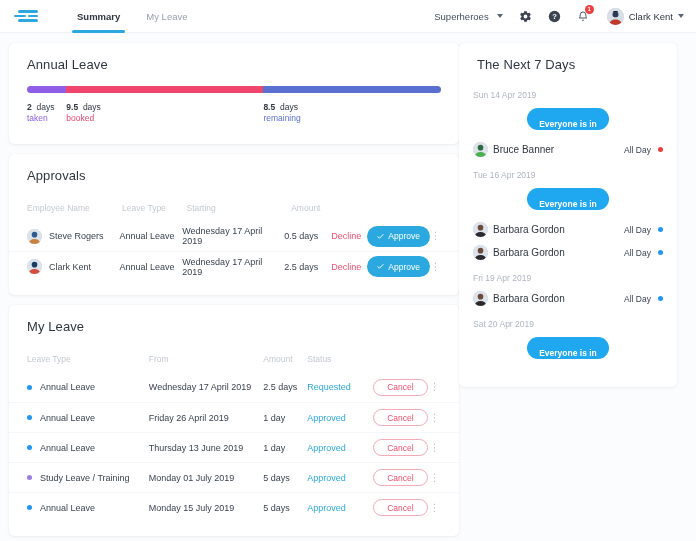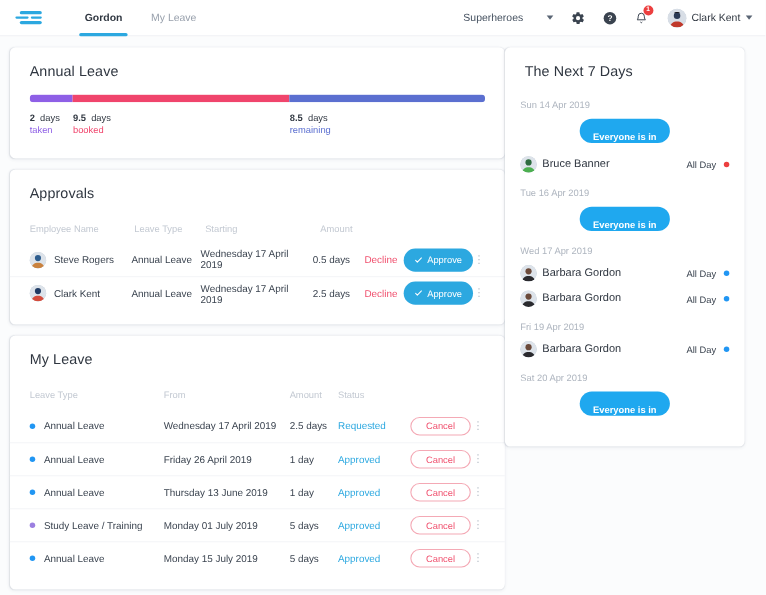--- a/index.html
+++ b/index.html
@@ -34,21 +34,21 @@
     cursor: pointer;
     position: relative;
   }
   .navtab.active { color: #2f3640; font-weight: bold; }
   .navtab.active::after {
     content: ""; position: absolute; left: 8px; right: 8px; bottom: 0;
     height: 2.5px; background: #2ca8e0; border-radius: 2px;
   }
 
   .topright { margin-left: auto; display: flex; align-items: center; padding-right: 12px; gap: 0; }
-  .team { font-size: 9.5px; color: #44505f; display: flex; align-items: center; gap: 21px; cursor: pointer; }
+  .team { font-size: 9.5px; color: #44505f; display: flex; align-items: center; gap: 8px; cursor: pointer; }
   .chev { width: 0; height: 0; border-left: 3.2px solid transparent; border-right: 3.2px solid transparent; border-top: 4px solid #5a6574; }
   .iconbtn { margin-left: 16px; cursor: pointer; display: flex; align-items: center; position: relative; }
   .badge {
     position: absolute; top: -5px; right: -5px;
     background: #ec3f3f; color: #fff;
     font-size: 6px; line-height: 8.5px;
     min-width: 9px; height: 9px; border-radius: 50%;
     text-align: center; font-weight: bold;
   }
   .user { margin-left: 18px; display: flex; align-items: center; gap: 5px; cursor: pointer; }
@@ -157,21 +157,21 @@
 
 <div class="topbar">
   <div class="logo">
     <span></span>
       <span></span>
       <span></span>
       <span></span>
   </div>
   <div class="navtabs" id="navtabs">
       <div class="navtab active">
-     <span>Gordon</span>
+     <span>Summary</span>
    </div>
       <div class="navtab">
      <span>My Leave</span>
    </div>
     </div>
 
   <div class="topright">
     <div class="team">
       <span>Superheroes</span>
       <span class="chev"></span>
@@ -388,21 +388,20 @@
     <path d="M4 40c1-9 7.5-13.5 16-13.5S35 31 36 40z" fill="#4caf50"></path>
   </svg></span>
         <span class="n7-name">Bruce Banner</span>
         <span class="n7-right">
           <span class="n7-allday">All Day</span>
           <span class="dot" style="background:#ec3f3f"></span>
         </span>
       </div>
           <div class="n7-day">Tue 16 Apr 2019</div>
           <button class="everyone">Everyone is in</button>
-          <div class="n7-day">Wed 17 Apr 2019</div>
           <div class="n7-person">
         <span class="avatar" style="width:15px;height:15px"><svg width="15" height="15" viewBox="0 0 40 40">
     <circle cx="20" cy="20" r="20" fill="#dde3ea"></circle>
     <circle cx="20" cy="15" r="7.5" fill="#6b4a3a"></circle>
     <path d="M4 40c1-9 7.5-13.5 16-13.5S35 31 36 40z" fill="#2a2a2e"></path>
   </svg></span>
         <span class="n7-name">Barbara Gordon</span>
         <span class="n7-right">
           <span class="n7-allday">All Day</span>
           <span class="dot" style="background:#2196f3"></span>

